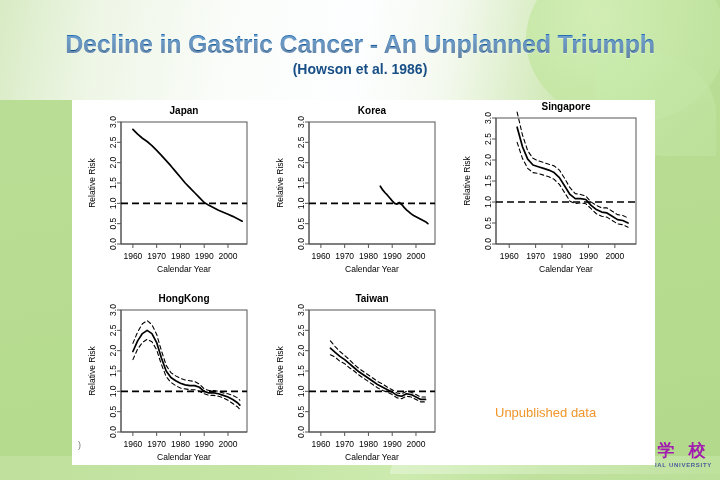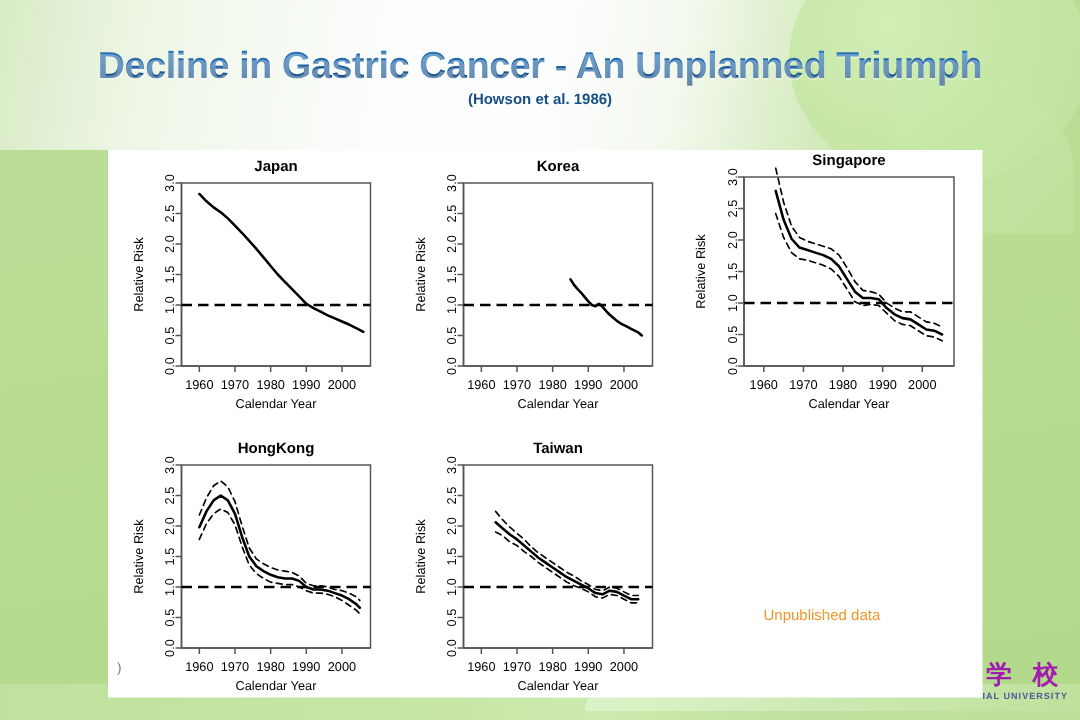--- a/index.html
+++ b/index.html
@@ -42,31 +42,31 @@
   #title-block{position:absolute;left:0;top:30px;width:720px;text-align:center;}
   #main-title{
     font-size:25px;font-weight:bold;letter-spacing:-.2px;
     color:#1a5c9c;
     background:linear-gradient(180deg,#2a79be 0%,#1a5c9c 52%,#123f70 100%);
     -webkit-background-clip:text;background-clip:text;-webkit-text-fill-color:transparent;
     text-shadow:0 1px 0 rgba(255,255,255,.35);
     white-space:nowrap;
   }
   #sub-title{
-    margin-top:2px;font-size:10px;font-weight:bold;color:#184f86;
+    margin-top:2px;font-size:14px;font-weight:bold;color:#184f86;
   }
   
   #panel{
     position:absolute;left:72px;top:100px;width:583px;height:365px;
     background:#ffffff;
   }
   #figure{position:absolute;left:0;top:0;width:583px;height:365px;}
   .note{
-    position:absolute;left:437px;top:305px;
-    font-size:10px;color:#f0962a;white-space:nowrap;
+    position:absolute;left:423px;top:305px;
+    font-size:13px;color:#f0962a;white-space:nowrap;
   }
   .stray{
     position:absolute;left:6px;top:340px;font-size:9px;color:#777;
   }
   
   #logo{
     position:absolute;right:8px;bottom:12px;text-align:center;line-height:1;
   }
   #logo .glyphs{
     font-size:17px;font-weight:bold;color:#a21caf;letter-spacing:4px;

